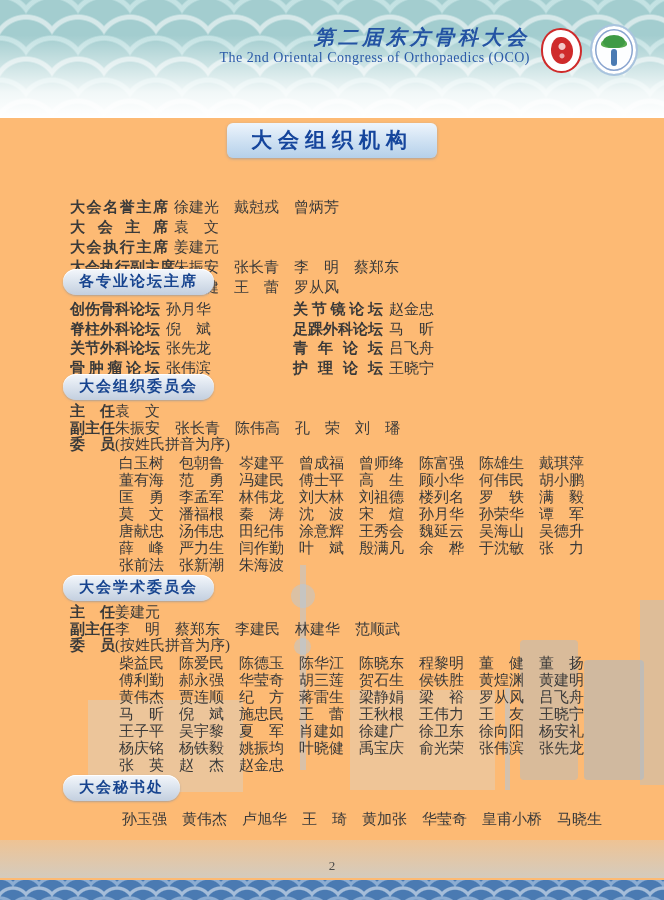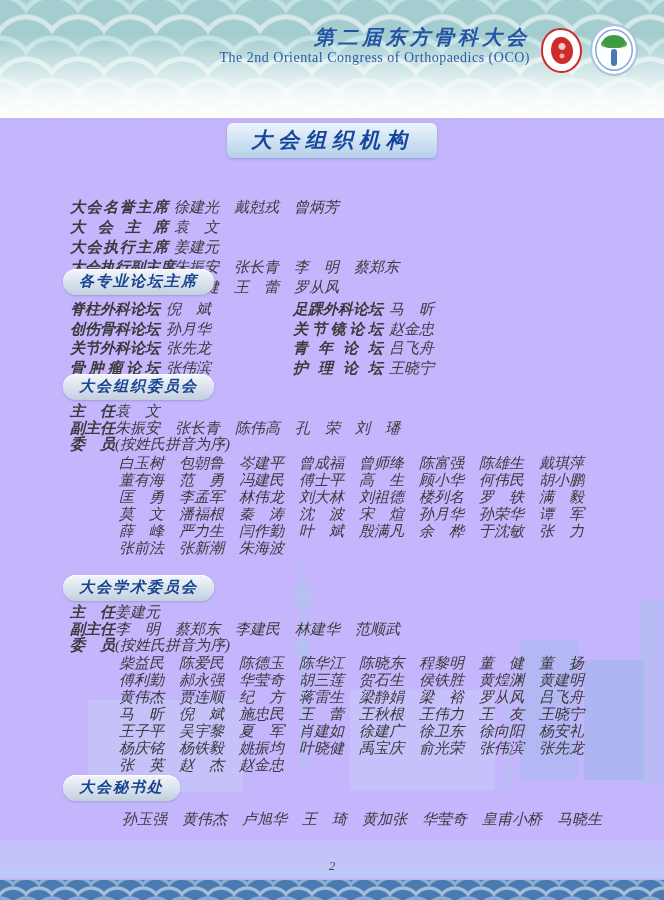--- a/index.html
+++ b/index.html
@@ -1,17 +1,17 @@
 <!DOCTYPE html>
 <html><head>
 <meta charset="utf-8">
 <style>
   html,body{margin:0;padding:0;}
   body{width:664px;height:900px;font-family:"Liberation Serif","DejaVu Serif",serif;}
-  .page{position:relative;width:664px;height:900px;background:#c4b5fd;overflow:hidden;}
+  .page{position:relative;width:664px;height:900px;background:#fdba74;overflow:hidden;}
 
   
   .header{position:absolute;top:0;left:0;right:0;height:118px;z-index:1;}
   .header-pattern{position:absolute;inset:0;
     background-color:#a3cdcf;
     background-image:
       radial-gradient(circle at 50% 118%, rgba(255,255,255,0) 52%, rgba(255,255,255,.55) 55%, rgba(255,255,255,.55) 61%, rgba(255,255,255,0) 64%),
       radial-gradient(circle at 50% 118%, rgba(255,255,255,0) 52%, rgba(230,248,248,.5) 55%, rgba(230,248,248,.5) 61%, rgba(255,255,255,0) 64%);
     background-size:52px 42px;
     background-position:0 0,26px 21px;}
@@ -48,21 +48,21 @@
 
   
   .bottom-strip{position:absolute;left:0;right:0;bottom:0;height:20px;z-index:3;
     background-color:#4a7ab2;
     background-image:
       radial-gradient(circle at 50% 125%, rgba(255,255,255,0) 52%, rgba(255,255,255,.5) 56%, rgba(255,255,255,.5) 64%, rgba(255,255,255,0) 68%),
       radial-gradient(circle at 50% 125%, rgba(255,255,255,0) 52%, rgba(220,235,250,.45) 56%, rgba(220,235,250,.45) 64%, rgba(255,255,255,0) 68%);
     background-size:26px 20px;background-position:0 0,13px 10px;}
 
   
-  .content{position:absolute;inset:0;z-index:2;color:#3a3a3a;font-size:15px;font-style:italic;}
+  .content{position:absolute;inset:0;z-index:2;color:#3a3a3a;font-size:15px;}
 
   .banner{position:absolute;top:123px;left:50%;transform:translateX(-50%);
     padding:3px 24px 4px;border-radius:6px;
     background:linear-gradient(180deg,#eef5fc 0%,#cde0f2 55%,#b5d0ea 100%);
     box-shadow:0 1px 3px rgba(110,140,180,.55);
     color:#15459c;font-weight:bold;font-size:21px;letter-spacing:6px;
     font-family:"Liberation Sans","DejaVu Sans",sans-serif;white-space:nowrap;}
 
   .pill{position:absolute;left:63px;padding:3px 16px 4px;border-radius:14px;
     background:linear-gradient(180deg,#f4f7fb 0%,#dde5ef 45%,#c3cfdf 100%);
@@ -150,24 +150,24 @@
         <span class="lead-label">大会执行副主席</span><span class="lead-names">朱振安　张长青　李　明　蔡郑东</span>
       </div>
       <div>
         <span class="lead-label">大会秘书长</span><span class="lead-names">叶晓健　王　蕾　罗从风</span>
       </div>
     </div>
 
     <div class="pill pill-forum">各专业论坛主席</div>
     <div class="forum-list">
       <div>
+        <span class="forum-label">创伤骨科论坛</span><span class="forum-name-l">孙月华</span><span class="forum-label">关节镜论坛</span><span class="forum-name-r">赵金忠</span>
+      </div>
+      <div>
         <span class="forum-label">脊柱外科论坛</span><span class="forum-name-l">倪　斌</span><span class="forum-label">足踝外科论坛</span><span class="forum-name-r">马　昕</span>
-      </div>
-      <div>
-        <span class="forum-label">创伤骨科论坛</span><span class="forum-name-l">孙月华</span><span class="forum-label">关节镜论坛</span><span class="forum-name-r">赵金忠</span>
       </div>
       <div>
         <span class="forum-label">关节外科论坛</span><span class="forum-name-l">张先龙</span><span class="forum-label">青年论坛</span><span class="forum-name-r">吕飞舟</span>
       </div>
       <div>
         <span class="forum-label">骨肿瘤论坛</span><span class="forum-name-l">张伟滨</span><span class="forum-label">护理论坛</span><span class="forum-name-r">王晓宁</span>
       </div>
     </div>
 
     <div class="pill pill-org">大会组织委员会</div>
@@ -180,20 +180,21 @@
       </div>
       <div>
         <span class="cmt-label">委员</span><span>(按姓氏拼音为序)</span>
       </div>
     </div>
     <div class="members org-members">
       <div>白玉树　包朝鲁　岑建平　曾成福　曾师绛　陈富强　陈雄生　戴琪萍</div>
       <div>董有海　范　勇　冯建民　傅士平　高　生　顾小华　何伟民　胡小鹏</div>
       <div>匡　勇　李孟军　林伟龙　刘大林　刘祖德　楼列名　罗　轶　满　毅</div>
       <div>莫　文　潘福根　秦　涛　沈　波　宋　煊　孙月华　孙荣华　谭　军</div>
+      <div>唐献忠　汤伟忠　田纪伟　涂意辉　王秀会　魏延云　吴海山　吴德升</div>
       <div>薛　峰　严力生　闫作勤　叶　斌　殷满凡　余　桦　于沈敏　张　力</div>
       <div>张前法　张新潮　朱海波</div>
     </div>
 
     <div class="pill pill-acad">大会学术委员会</div>
     <div class="cmt-head acad-head">
       <div>
         <span class="cmt-label">主任</span><span>姜建元</span>
       </div>
       <div>

